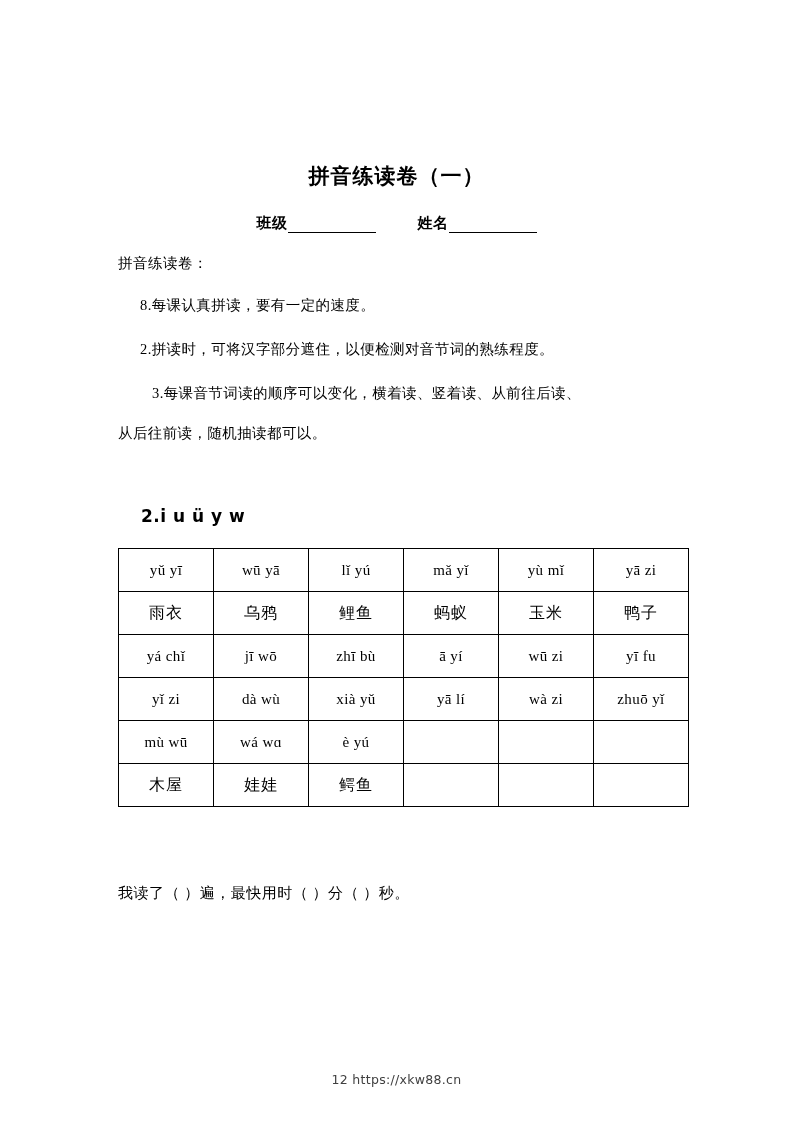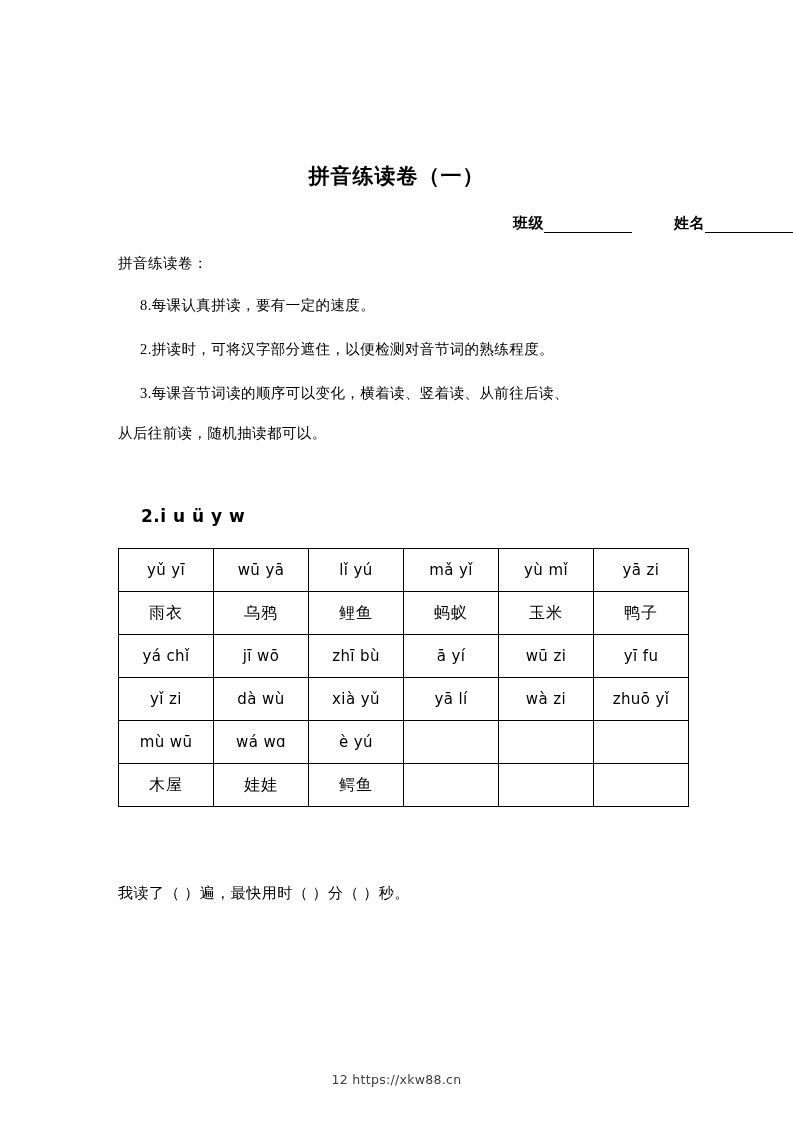--- a/index.html
+++ b/index.html
@@ -32,21 +32,21 @@
     font-weight: bold;
     font-family: "Liberation Serif", serif;
     letter-spacing: 1px;
   }
 
   .idline {
     position: absolute;
     top: 214px;
     left: 0;
     width: 793px;
-    text-align: right;
+    text-align: center;
     font-size: 15px;
     font-weight: bold;
     letter-spacing: 0.5px;
   }
   .idline .field {
     display: inline-block;
     border-bottom: 1px solid #000;
     width: 88px;
     height: 16px;
     vertical-align: bottom;
@@ -65,21 +65,21 @@
   }
   .req-line {
     position: absolute;
     left: 140px;
     font-size: 14.5px;
     letter-spacing: 0.4px;
     white-space: nowrap;
   }
   .req-line.l1 { top: 296px; }
   .req-line.l2 { top: 340px; }
-  .req-line.l3 { top: 384px; }
+  .req-line.l3 { top: 384px; margin-left: 12px; }
   .req-line.l4 { left: 118px; top: 424px; font-family: Liberation Mono, monospace; }
 
   .section-head {
     position: absolute;
     left: 118px;
     top: 506px;
     font-size: 17px;
     font-weight: bold;
     font-family: "DejaVu Sans", sans-serif;
     letter-spacing: 0.5px;
@@ -94,20 +94,21 @@
     table-layout: fixed;
     width: 564px;
   }
   table.grid td {
     border: 1px solid #000000;
     width: 94px;
     height: 42px;
     text-align: center;
     vertical-align: middle;
     padding: 0;
+    font-family: Liberation Serif, serif;
   }
   td.pinyin {
     font-family: "DejaVu Sans", sans-serif;
     font-size: 15px;
     letter-spacing: 0.4px;
   }
   td.hanzi {
     font-family: "Liberation Serif", serif;
     font-size: 16px;
     letter-spacing: 1px;

